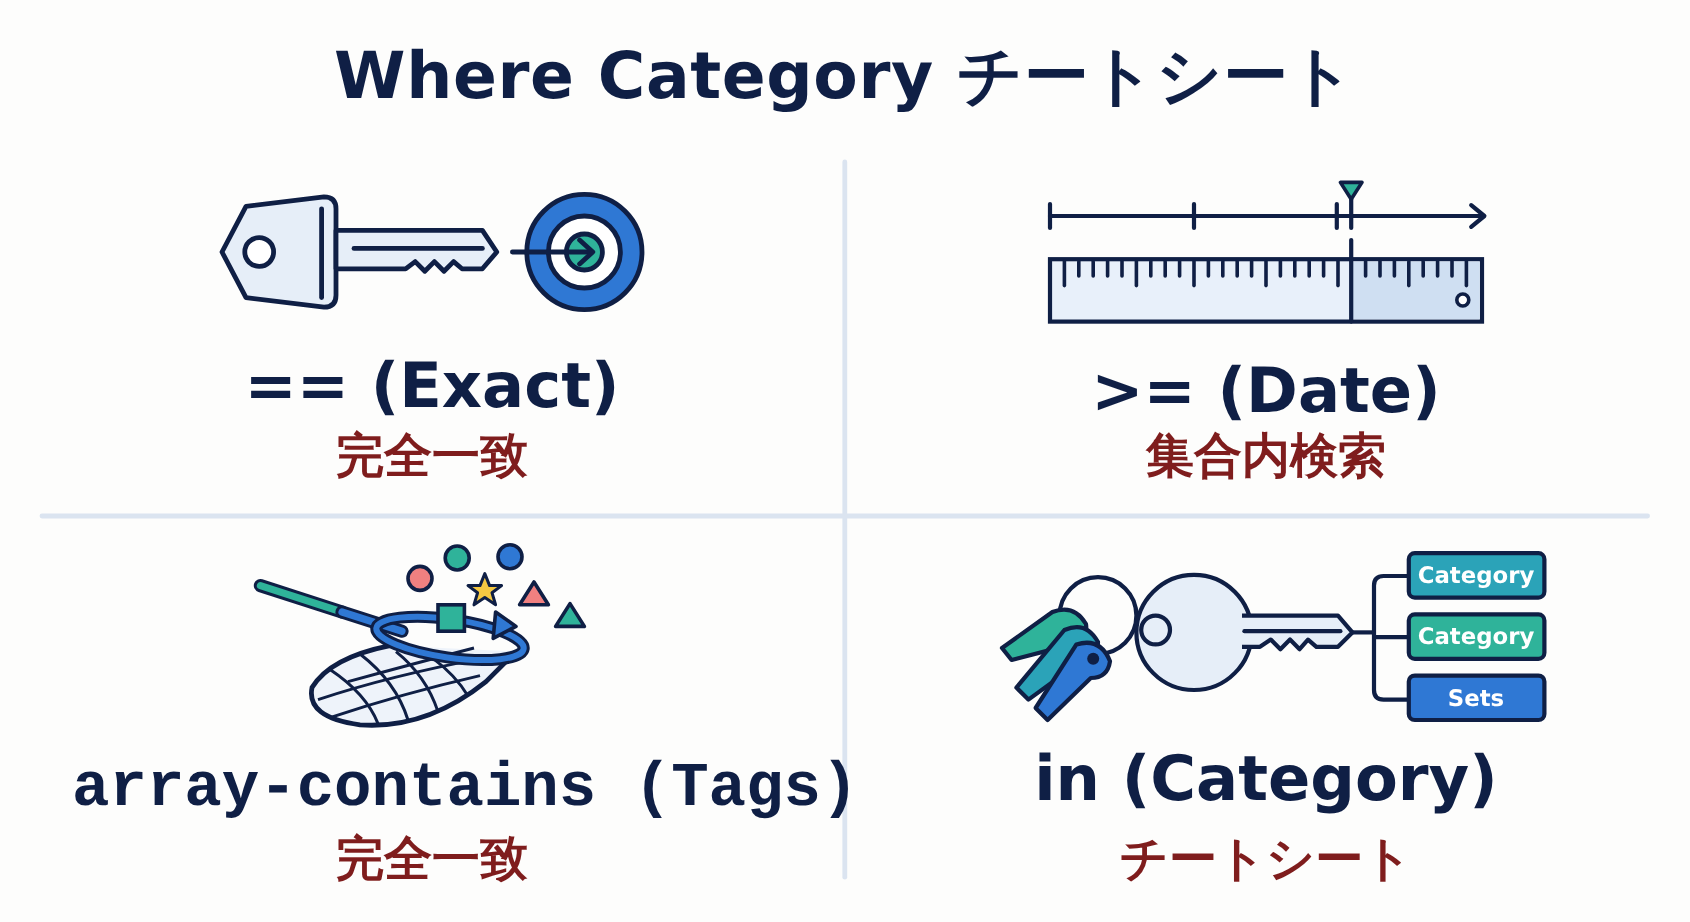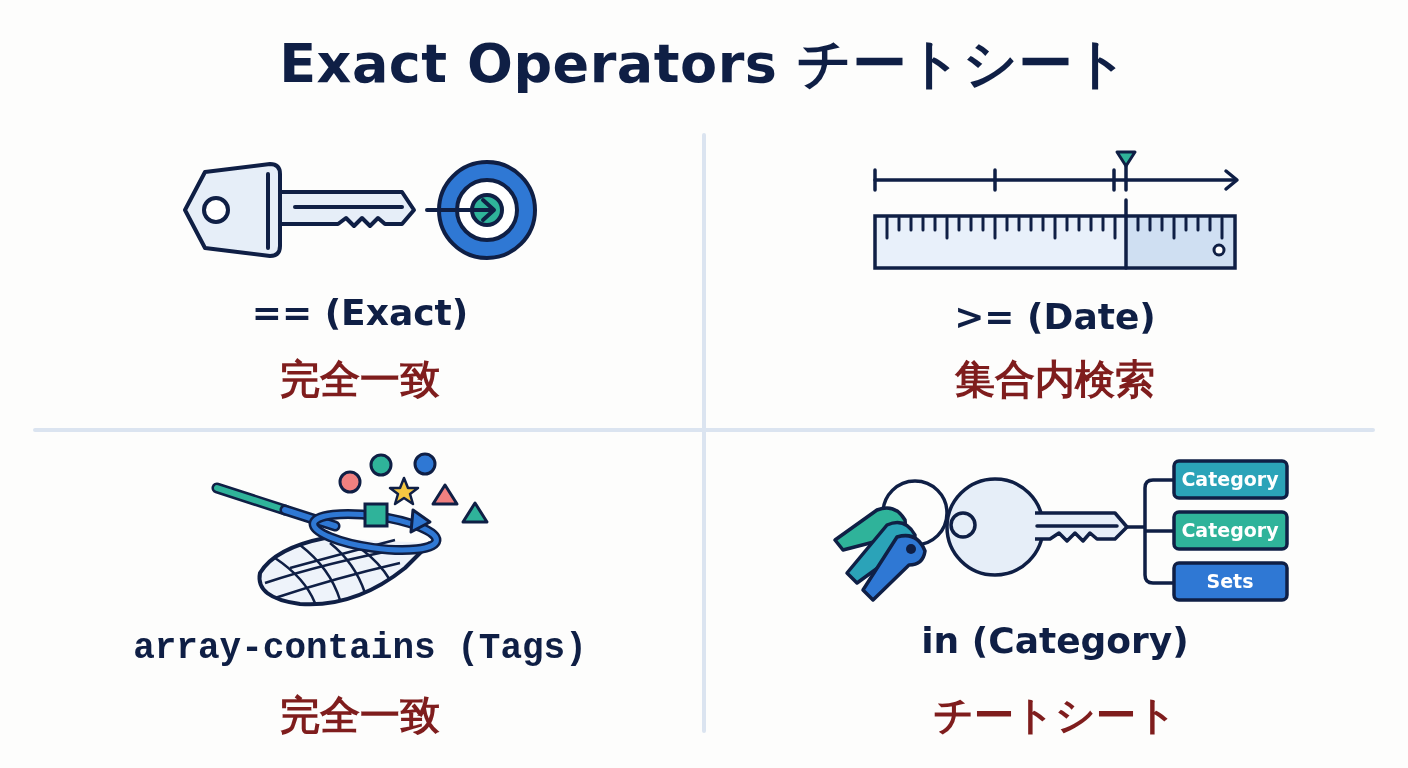--- a/index.html
+++ b/index.html
@@ -11,33 +11,33 @@
   }
   .title {
     position:absolute; left:0; top:28px; width:1408px; text-align:center;
     font-size:54px; font-weight:bold; color:#0f1f45; letter-spacing:0.5px;
   }
   .divider-v { position:absolute; left:702px; top:133px; width:4px; height:600px; background:#dbe4f0; border-radius:2px; }
   .divider-h { position:absolute; left:33px; top:428px; width:1342px; height:4px; background:#dbe4f0; border-radius:2px; }
   .quad { position:absolute; }
   .label-en {
     position:absolute; text-align:center; font-weight:bold; color:#0f1f45;
-    font-size:36px; white-space:nowrap;
+    font-size:52px; white-space:nowrap;
   }
   .label-ja {
     position:absolute; text-align:center; font-weight:bold; color:#7f1d1d;
     font-size:40px; white-space:nowrap;
   }
   svg { position:absolute; overflow:visible; }
   .pill-text { font-family:"DejaVu Sans", "Liberation Sans", sans-serif; font-weight:bold; font-size:19px; fill:#ffffff; }
 </style>
 </head>
 <body>
 
-<div class="title">Exact Operators チートシート</div>
+<div class="title">Where Category チートシート</div>
 
 <div class="divider-v"></div>
 <div class="divider-h"></div>
 
 <div class="quad">
   <svg style="left:180px;top:160px;" width="365" height="100" viewBox="0 0 365 100">
 
     <path d="M5 50 L25 12 L90 4 Q100 4 100 14 L100 86 Q100 96 90 96 L25 88 Z" fill="#e6eef8" stroke="#0f1f45" stroke-width="4" stroke-linejoin="round"></path>
     <line x1="88" y1="14" x2="88" y2="88" stroke="#0f1f45" stroke-width="4" stroke-linecap="round"></line>
     <circle cx="36" cy="50" r="12" fill="#ffffff" stroke="#0f1f45" stroke-width="4"></circle>

